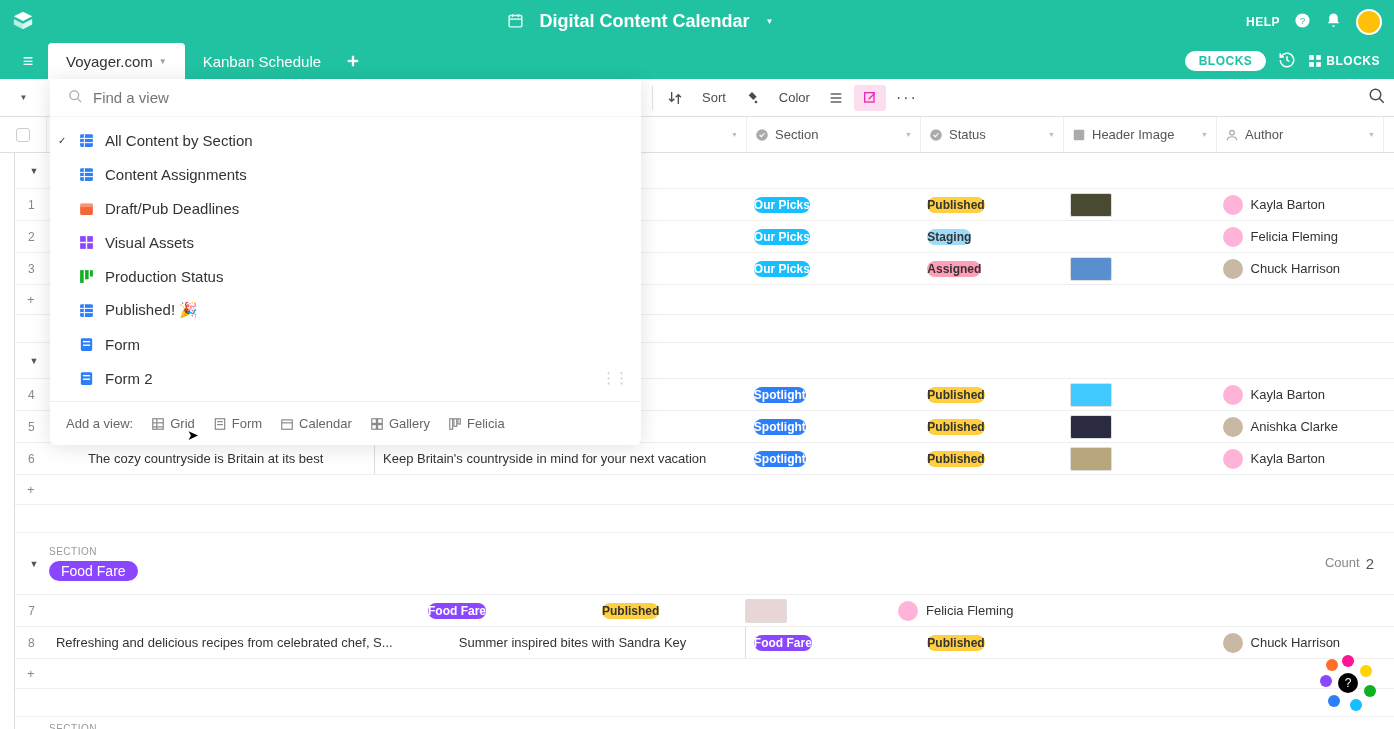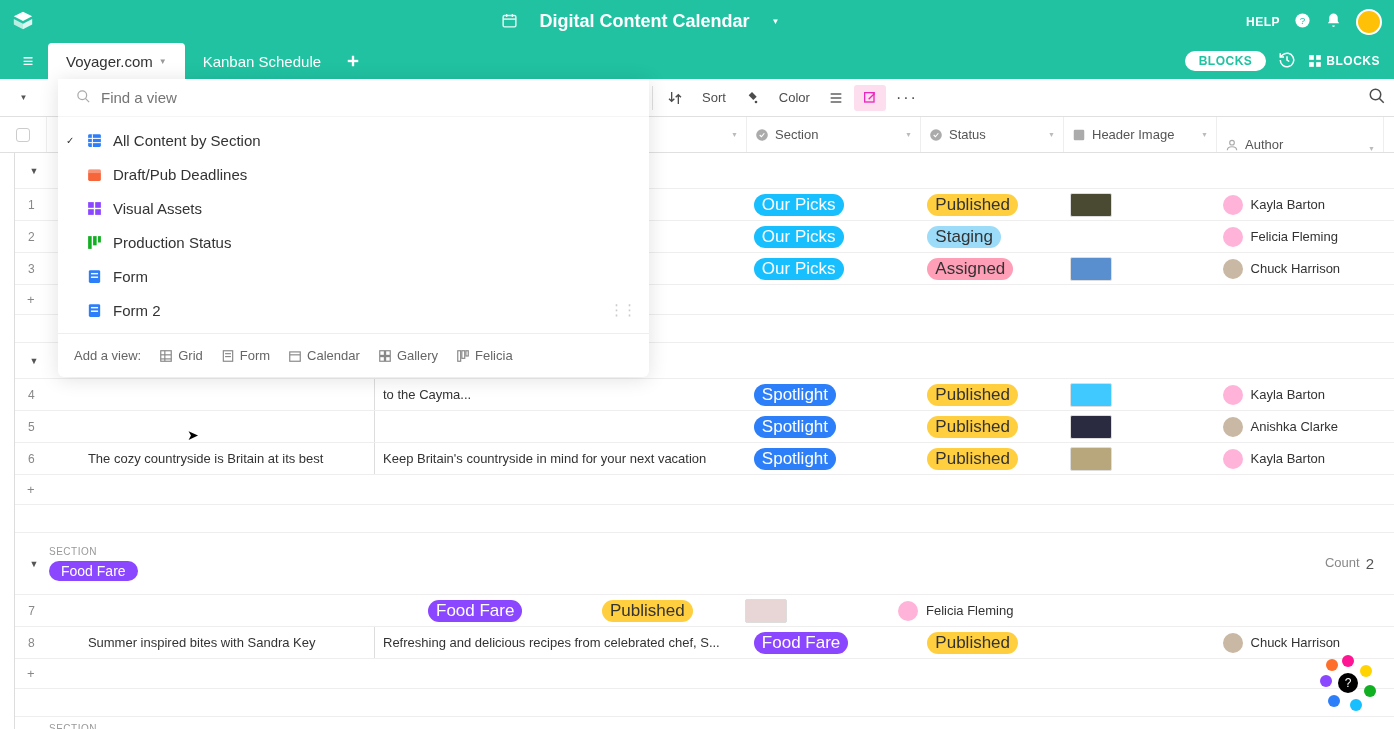--- a/index.html
+++ b/index.html
@@ -1,18 +1,18 @@
 <!DOCTYPE html>
 <html><head>
 <meta charset="utf-8">
 <style>
 * { box-sizing: border-box; margin: 0; padding: 0; }
 body { font-family: -apple-system, BlinkMacSystemFont, "Segoe UI", Helvetica, Arial, sans-serif; font-size: 13px; color: #333; background: #fff; width: 1394px; height: 729px; overflow: hidden; position: relative; }
 .topbar { height: 43px; background: #20c2a2; display: flex; align-items: center; padding: 0 12px; color: #fff; }
-.topbar-center { flex: 1; text-align: center; display: flex; justify-content: center; align-items: center; gap: 22px; }
+.topbar-center { flex: 1; text-align: center; display: flex; justify-content: center; align-items: center; gap: 16px; }
 .topbar-center .title { font-size: 18px; font-weight: 600; }
 .topbar-right { display: flex; align-items: center; gap: 14px; }
 .help-text { font-size: 12px; font-weight: 700; letter-spacing: 0.5px; }
 .avatar-circle { width: 26px; height: 26px; border-radius: 50%; background: #ffc107; border: 2px solid #fff; }
 
 .tabbar { height: 36px; background: #20c2a2; display: flex; align-items: flex-end; padding-left: 8px; color: #fff; }
 .hamburger { width: 40px; text-align: center; color: #fff; font-size: 18px; cursor: pointer; height: 36px; display:flex; align-items:center; justify-content:center;}
 .tab { padding: 0 18px; height: 36px; display: flex; align-items: center; font-size: 15px; font-weight: 500; cursor: pointer; border-radius: 4px 4px 0 0; }
 .tab.active { background: #fff; color: #333; }
 .tab .dd-caret { margin-left: 6px; font-size: 8px; color: #999; }
@@ -29,21 +29,21 @@
 .search-right { margin-left: auto; cursor:pointer; }
 
 .header-row { height: 36px; border-bottom: 1px solid #e0e0e0; display: flex; align-items: stretch; }
 .hcol { display: flex; align-items: center; padding: 0 8px; border-right: 1px solid #eee; color: #555; font-size: 13px; gap: 6px; position:relative; }
 .hcol .dd { margin-left:auto; font-size:7px; color:#bbb; }
 .col-header-icon { width:14px; height:14px; opacity:0.7; }
 .col-checkbox { width: 47px; border-right: 1px solid #eee; display:flex; align-items:center; justify-content:center; }
 .col-section { flex: 0 0 174px; }
 .col-status { flex: 0 0 143px; }
 .col-image { flex: 0 0 153px; }
-.col-author { flex: 0 0 167px; align-items: flex-end; }
+.col-author { flex: 0 0 167px; }
 
 .body-area { height: calc(729px - 43px - 36px - 38px - 36px); overflow: hidden; position: relative; }
 .grid-container { position: absolute; top:0; left:14px; right:0; border-left: 1px solid #ddd; }
 
 .group-hdr { height: 62px; display: flex; align-items: center; border-bottom: 1px solid #eee; padding-left: 4px; }
 .group-hdr-short { height: 36px; }
 .group-caret { width: 30px; text-align: center; color: #555; font-size: 9px; cursor:pointer; }
 .section-label { font-size: 10px; color: #999; letter-spacing: 0.5px; margin-bottom: 4px; }
 .group-pill { display: inline-block; border-radius: 999px; padding: 2px 12px; font-size: 14px; color: #fff; font-weight:400; }
 .group-count { margin-left: auto; margin-right: 20px; font-size: 13px; color: #888; display:flex; gap:6px; }
@@ -51,28 +51,28 @@
 
 .data-row { height: 32px; display: flex; align-items: stretch; border-bottom: 1px solid #eee; }
 .cell { display: flex; align-items: center; padding: 0 8px; font-size: 13px; overflow: hidden; white-space: nowrap; text-overflow: ellipsis; }
 .cell.c-num { width: 33px; justify-content: center; color: #888; font-size: 12px; padding:0; }
 .cell.c-head { width: 328px; border-right:1px solid #ddd; padding-left: 40px; }
 .cell.c-sub { width: 372px; color:#333; }
 .cell.c-sec { width: 174px; }
 .cell.c-stat { width: 143px; }
 .cell.c-img { width: 153px; }
 .cell.c-auth { width: 180px; gap:8px; }
-.pill { border-radius: 999px; padding: 1px 8px; font-size: 17px; color: #333; font-weight:400; }
+.pill { border-radius: 999px; padding: 1px 0; font-size: 12px; color: #333; font-weight:700; }
 .thumb { width: 42px; height: 24px; border-radius: 2px; background: #888; border:1px solid #ddd; }
 .mini-avatar { width: 20px; height: 20px; border-radius: 50%; }
 .add-row { height: 30px; display:flex; align-items:center; padding-left: 12px; color:#888; cursor:pointer; border-bottom: 1px solid #eee; }
 .spacer-row { height: 28px; border-bottom: 1px solid #eee; background: #fafafa00; }
 
 
-.view-panel { position: absolute; top: 79px; left: 58px; width: 591px; background: #fff; box-shadow: 0 2px 20px rgba(0,0,0,0.12); z-index: 50; border-radius: 0 0 6px 6px; }
+.view-panel { position: absolute; top: 79px; left: 50px; width: 591px; background: #fff; box-shadow: 0 2px 20px rgba(0,0,0,0.12); z-index: 50; border-radius: 0 0 6px 6px; }
 .view-search { height: 38px; display:flex; align-items:center; padding: 0 18px; gap:10px; border-bottom: 1px solid #f5f5f5; }
 .view-search input { border:none; outline:none; font-size:15px; color:#555; flex:1; }
 .view-list { padding: 6px 0; }
 .view-item { height: 34px; display:flex; align-items:center; padding: 0 14px 0 28px; gap:10px; font-size:15px; cursor:pointer; position:relative; }
 .view-item .check { position:absolute; left: 8px; font-size:10px; color:#333; }
 .view-item .vi-icon { width: 17px; height:17px; }
 .view-item .drag { margin-left:auto; color:#ccc; font-size:15px; letter-spacing:-2px; }
 .view-add { display:flex; align-items:center; height: 44px; padding: 0 16px; gap: 18px; border-top:1px solid #eee; font-size:13px; color:#666; }
 .view-add .vt { display:flex; align-items:center; gap:5px; cursor:pointer; }
 
@@ -375,22 +375,22 @@
         <div class="cell c-img">
           <div class="thumb" style="background:#e8d5d5;"></div>
         </div>
         <div class="cell c-auth">
           <div class="mini-avatar" style="background:#ffb3d9;"></div>
           <span>Felicia Fleming</span>
         </div>
       </div>
       <div class="data-row">
         <div class="cell c-num">8</div>
+        <div class="cell c-sub">Refreshing and delicious recipes from celebrated chef, S...</div>
         <div class="cell c-head">Summer inspired bites with Sandra Key</div>
-        <div class="cell c-sub">Refreshing and delicious recipes from celebrated chef, S...</div>
         <div class="cell c-sec">
           <span class="pill" style="background:#8b46ff;color:#fff;">Food Fare</span>
         </div>
         <div class="cell c-stat">
           <span class="pill" style="background:#ffcf3f;">Published</span>
         </div>
         <div class="cell c-img"></div>
         <div class="cell c-auth">
           <div class="mini-avatar" style="background:#c9b8a3;"></div>
           <span>Chuck Harrison</span>
@@ -420,20 +420,29 @@
         <span class="check">✓</span>
         <svg class="vi-icon" viewBox="0 0 24 24" fill="#2d7ff9">
           <rect x="3" y="3" width="18" height="18" rx="2"></rect>
           <line x1="3" y1="9" x2="21" y2="9" stroke="#fff" stroke-width="1.5"></line>
           <line x1="3" y1="15" x2="21" y2="15" stroke="#fff" stroke-width="1.5"></line>
           <line x1="9" y1="3" x2="9" y2="21" stroke="#fff" stroke-width="1.5"></line>
         </svg>
         <span>All Content by Section</span>
       </div>
       <div class="view-item">
+        <svg class="vi-icon" viewBox="0 0 24 24" fill="#2d7ff9">
+          <rect x="3" y="3" width="18" height="18" rx="2"></rect>
+          <line x1="3" y1="9" x2="21" y2="9" stroke="#fff" stroke-width="1.5"></line>
+          <line x1="3" y1="15" x2="21" y2="15" stroke="#fff" stroke-width="1.5"></line>
+          <line x1="9" y1="3" x2="9" y2="21" stroke="#fff" stroke-width="1.5"></line>
+        </svg>
+        <span>Content Assignments</span>
+      </div>
+      <div class="view-item">
         <svg class="vi-icon" viewBox="0 0 24 24" fill="#f7653b">
           <rect x="3" y="5" width="18" height="16" rx="2"></rect>
           <rect x="3" y="5" width="18" height="5" fill="#fff" opacity="0.3"></rect>
         </svg>
         <span>Draft/Pub Deadlines</span>
       </div>
       <div class="view-item">
         <svg class="vi-icon" viewBox="0 0 24 24" fill="#8b46ff">
           <rect x="3" y="3" width="8" height="8"></rect>
           <rect x="13" y="3" width="8" height="8"></rect>
@@ -442,20 +451,29 @@
         </svg>
         <span>Visual Assets</span>
       </div>
       <div class="view-item">
         <svg class="vi-icon" viewBox="0 0 24 24" fill="#11af22">
           <rect x="3" y="3" width="5" height="18"></rect>
           <rect x="10" y="3" width="5" height="13"></rect>
           <rect x="17" y="3" width="4" height="9"></rect>
         </svg>
         <span>Production Status</span>
+      </div>
+      <div class="view-item">
+        <svg class="vi-icon" viewBox="0 0 24 24" fill="#2d7ff9">
+          <rect x="3" y="3" width="18" height="18" rx="2"></rect>
+          <line x1="3" y1="9" x2="21" y2="9" stroke="#fff" stroke-width="1.5"></line>
+          <line x1="3" y1="15" x2="21" y2="15" stroke="#fff" stroke-width="1.5"></line>
+          <line x1="9" y1="3" x2="9" y2="21" stroke="#fff" stroke-width="1.5"></line>
+        </svg>
+        <span>Published! 🎉</span>
       </div>
       <div class="view-item">
         <svg class="vi-icon" viewBox="0 0 24 24" fill="#2d7ff9">
           <rect x="4" y="3" width="16" height="18" rx="2"></rect>
           <rect x="7" y="7" width="10" height="2" fill="#fff"></rect>
           <rect x="7" y="12" width="10" height="2" fill="#fff"></rect>
         </svg>
         <span>Form</span>
       </div>
       <div class="view-item">

